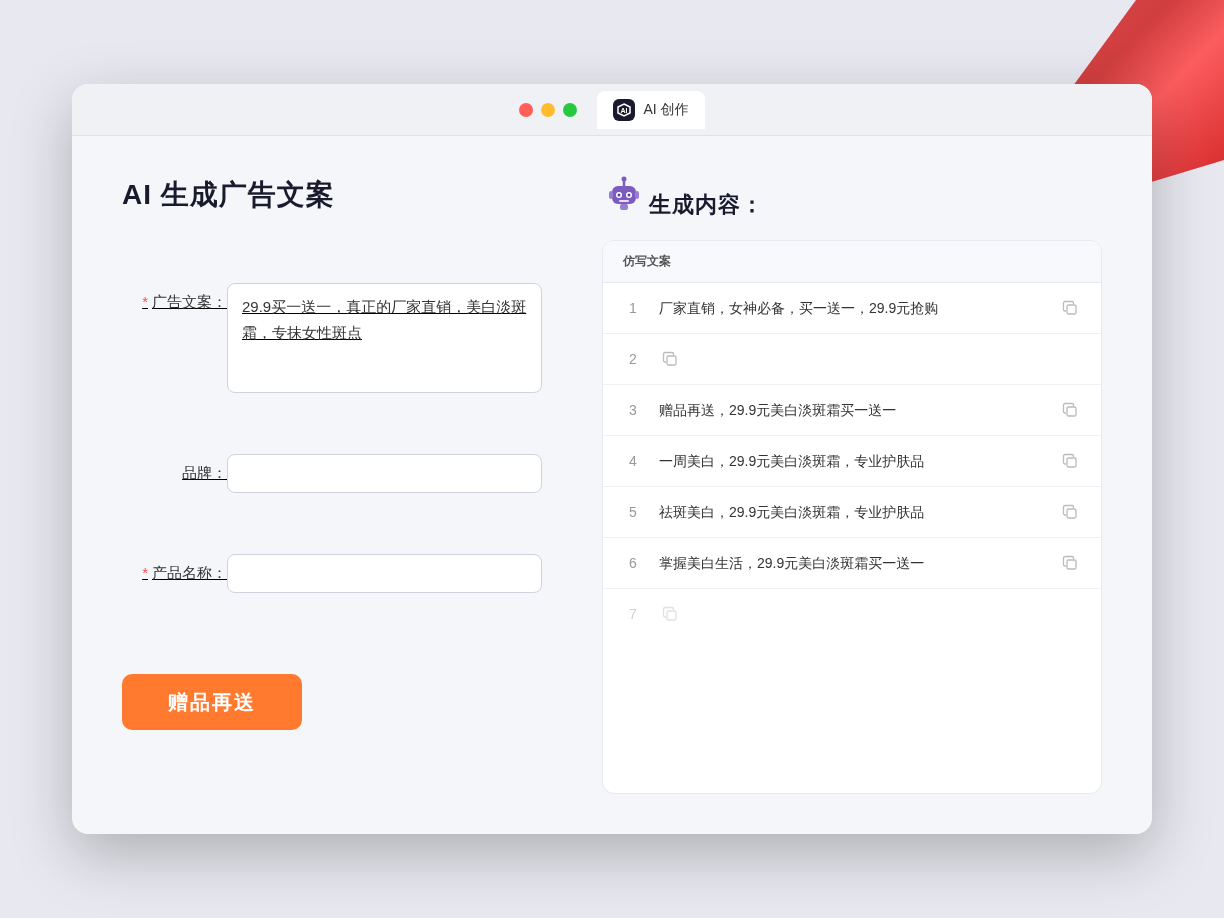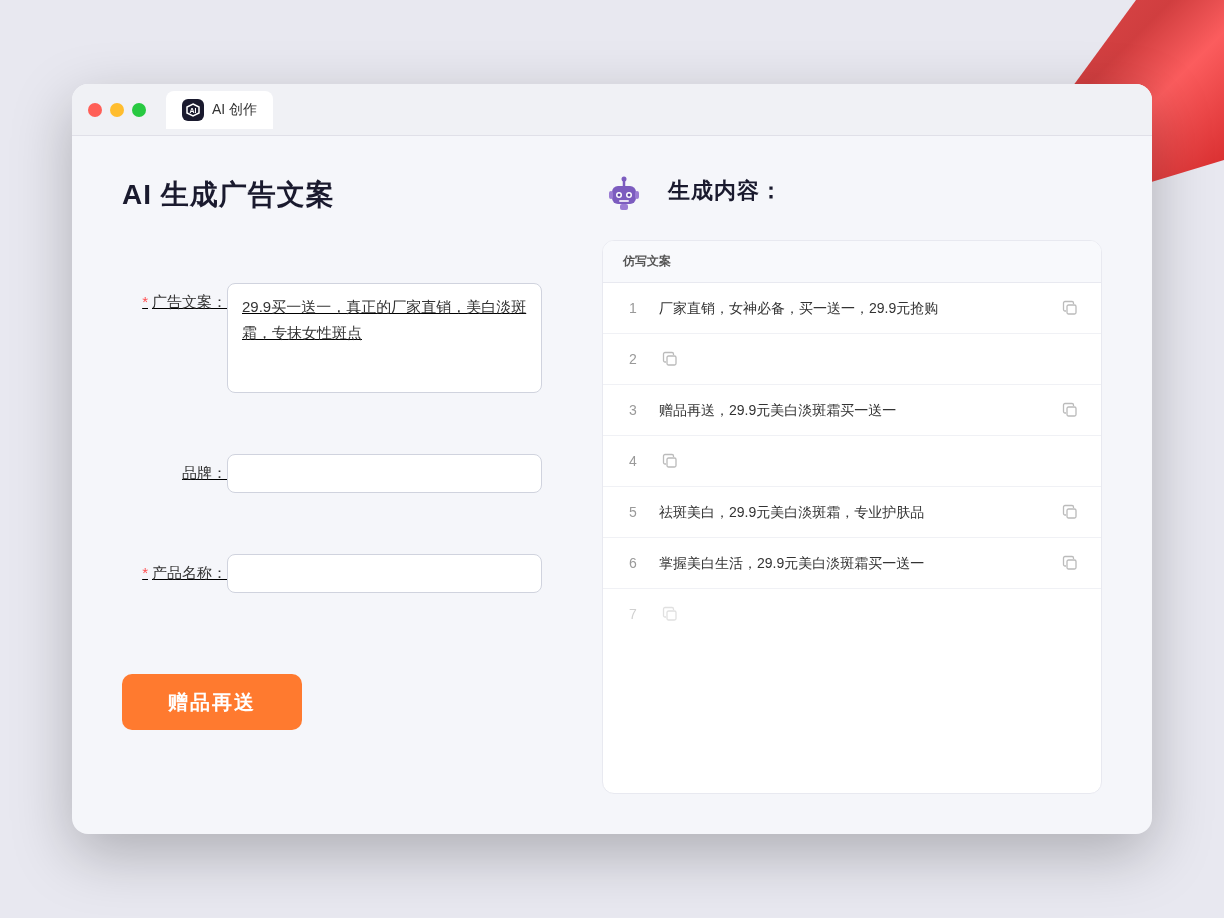--- a/index.html
+++ b/index.html
@@ -41,20 +41,21 @@
 
     
     .title-bar {
       background: #f0f1f5;
       height: 52px;
       display: flex;
       align-items: center;
       padding: 0 16px;
       border-bottom: 1px solid #e0e0e8;
       flex-shrink: 0;
+      justify-content: center;
     }
 
     .traffic-lights {
       display: flex;
       gap: 8px;
       margin-right: 20px;
     }
     .traffic-light {
       width: 14px;
       height: 14px;
@@ -171,22 +172,22 @@
 
     
     .right-panel {
       flex: 1;
       display: flex;
       flex-direction: column;
     }
 
     .result-header {
       display: flex;
-      align-items: flex-start;
-      gap: 22px;
+      align-items: flex-end;
+      gap: 3px;
       margin-bottom: 20px;
     }
 
     .robot-icon {
       width: 44px;
       height: 44px;
       flex-shrink: 0;
     }
 
     .result-title {
@@ -367,20 +368,21 @@
               <span class="row-text">赠品再送，29.9元美白淡斑霜买一送一</span>
               <div class="copy-icon">
                 <svg class="copy-svg" viewBox="0 0 16 16" fill="currentColor">
       <rect x="5" y="5" width="9" height="9" rx="1.5" stroke="currentColor" stroke-width="1.3" fill="none"></rect>
       <path d="M4 11H3a1.5 1.5 0 0 1-1.5-1.5V3A1.5 1.5 0 0 1 3 1.5h7A1.5 1.5 0 0 1 11.5 3v1" stroke="currentColor" stroke-width="1.3" fill="none"></path>
     </svg>
               </div>
             </div>
             <div class="table-row">
               <span class="row-number">4</span>
+              <span class="row-text">一周美白，29.9元美白淡斑霜，专业护肤品</span>
               <div class="copy-icon">
                 <svg class="copy-svg" viewBox="0 0 16 16" fill="currentColor">
       <rect x="5" y="5" width="9" height="9" rx="1.5" stroke="currentColor" stroke-width="1.3" fill="none"></rect>
       <path d="M4 11H3a1.5 1.5 0 0 1-1.5-1.5V3A1.5 1.5 0 0 1 3 1.5h7A1.5 1.5 0 0 1 11.5 3v1" stroke="currentColor" stroke-width="1.3" fill="none"></path>
     </svg>
               </div>
             </div>
             <div class="table-row">
               <span class="row-number">5</span>
               <span class="row-text">祛斑美白，29.9元美白淡斑霜，专业护肤品</span>

